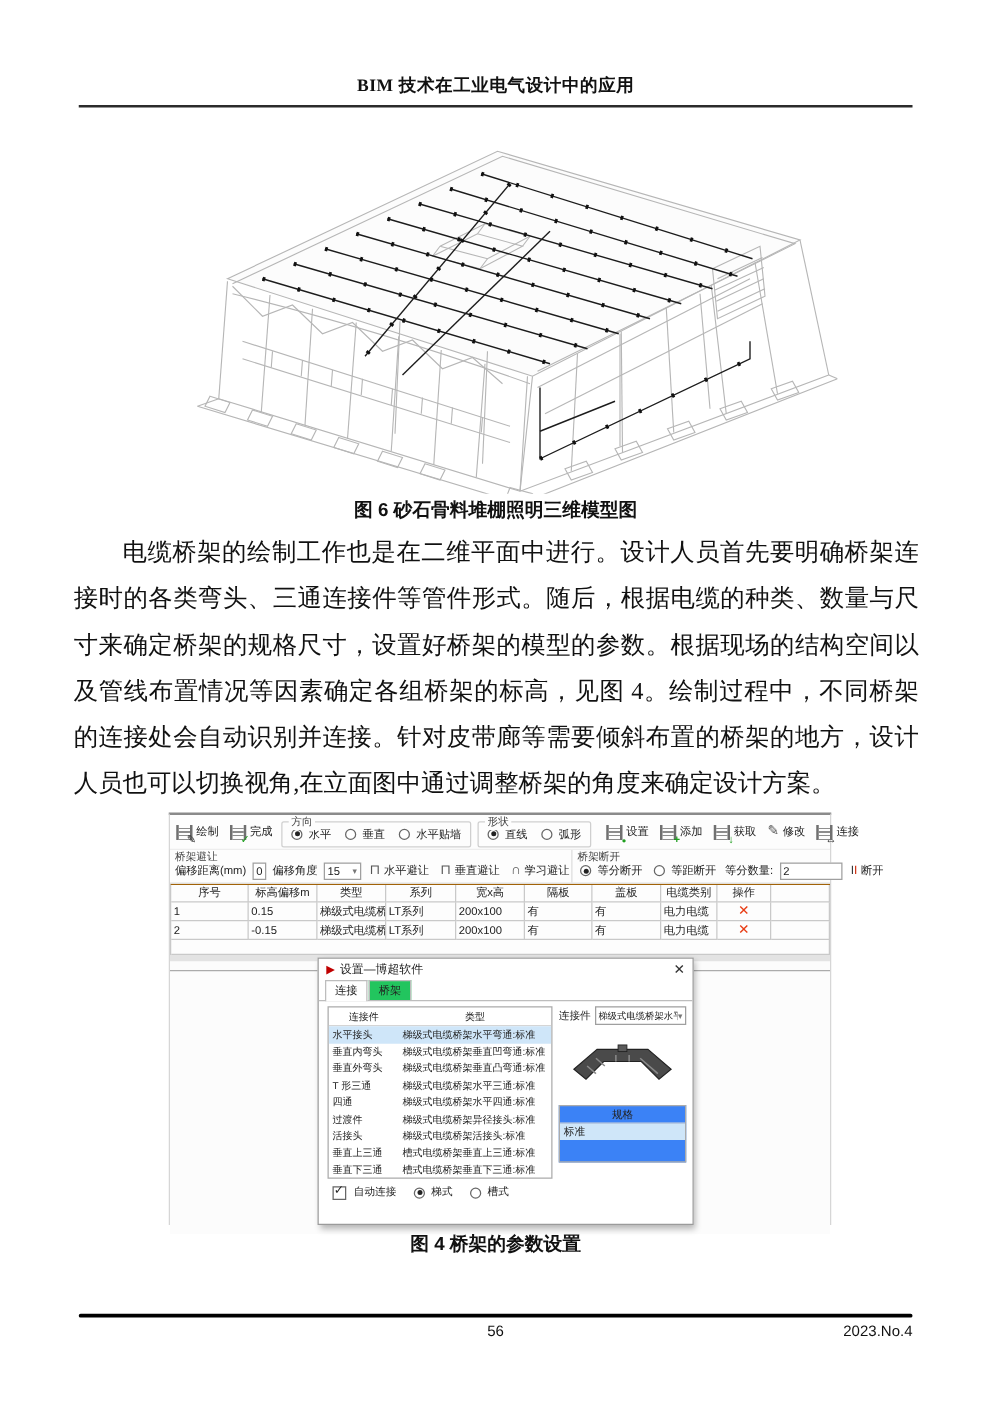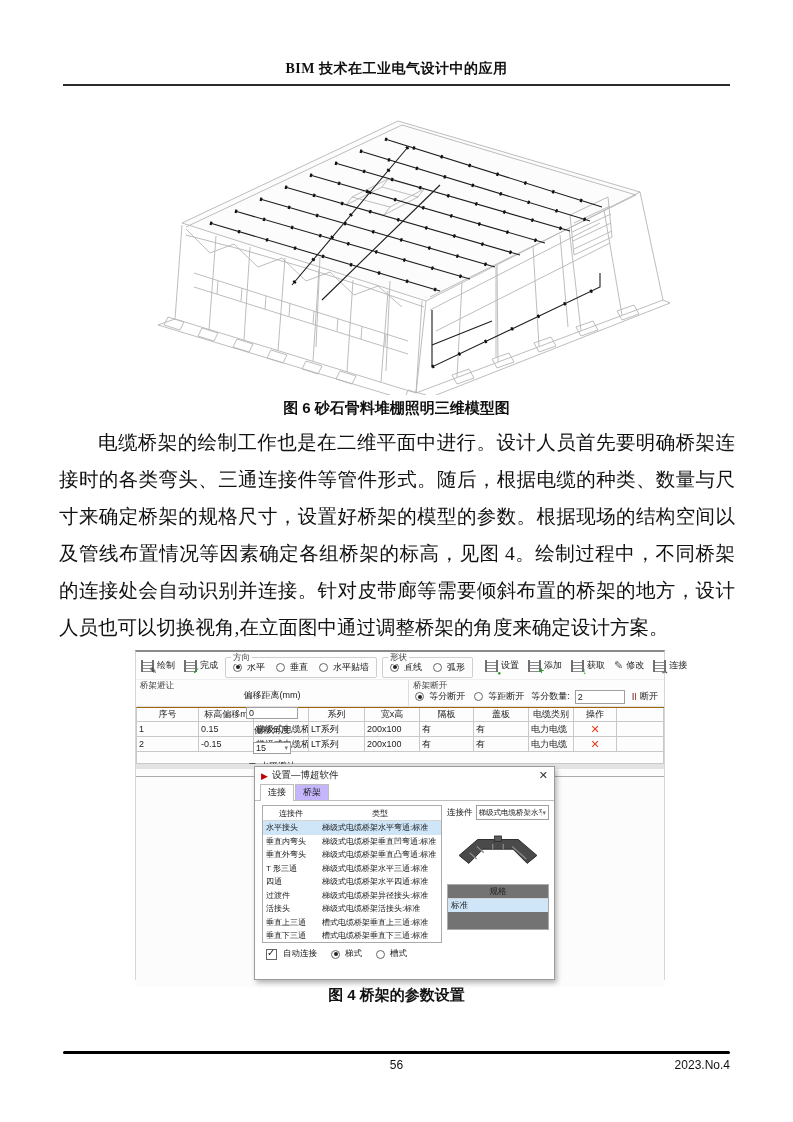--- a/index.html
+++ b/index.html
@@ -29,21 +29,21 @@
   .tb1{height:27px;display:flex;align-items:center;padding:0 3px;gap:5px;border-bottom:1px solid #eee;}
   .tbtn{display:inline-flex;align-items:center;gap:3px;padding:1px 2px;cursor:default;white-space:nowrap;}
   .grp{position:relative;border:1px solid #cfcfcf;border-radius:2px;height:19px;margin-top:3px;
        display:inline-flex;align-items:center;padding:0 5px;gap:7px;white-space:nowrap;}
   .grp .glabel{position:absolute;top:-6px;left:5px;background:#fdfdfd;padding:0 2px;font-size:8.5px;color:#444;}
   .sp{flex:1;}
   .tb2{height:26px;display:flex;align-items:flex-end;position:relative;border-bottom:1px solid #e2e2e2;}
   .zone{position:relative;height:26px;box-sizing:border-box;padding:9px 4px 2px 4px;
         display:flex;align-items:center;gap:5px;white-space:nowrap;}
   .zone .glabel{position:absolute;top:0;left:4px;font-size:8.5px;color:#444;}
-  .zoneL{width:322px;border-right:1px solid #ddd;flex-direction:column;}
+  .zoneL{width:322px;border-right:1px solid #ddd;}
   .zoneR{flex:1;}
   .tin{border:1px solid #9f9f9f;background:#fff;height:12px;display:inline-flex;align-items:center;
        padding:0 2px;font-size:9px;}
   .tin.w48{width:46px;} .tin.w38{width:32px;justify-content:space-between;gap:10px;} .tin.w44{width:44px;}
   .ddarr{color:#777;font-size:7px;}
   
   .radio{display:inline-block;width:9px;height:9px;border:1px solid #666;border-radius:50%;
          background:#fff;vertical-align:-1px;margin-right:2px;box-sizing:border-box;}
   .radio.on{padding:1.5px;}
   .radio.on::after{content:"";display:block;width:4px;height:4px;border-radius:50%;background:#222;}
@@ -69,37 +69,37 @@
   .lower .band{position:absolute;top:0;left:0;right:0;height:5px;background:#e3e3e3;}
   .lower .hline{position:absolute;top:12px;left:0;right:0;height:1px;background:#ababab;}
   
   .dlg{position:absolute;left:118px;top:2px;width:301px;height:214px;background:#fff;
        border:1px solid #9b9b9b;box-shadow:2px 3px 5px rgba(0,0,0,.28);z-index:5;box-sizing:border-box;}
   .dlg-title{height:17px;display:flex;align-items:center;padding:0 6px;gap:4px;font-size:9.5px;}
   .dlg-title .arr{color:#c00000;font-size:9px;}
   .dlg-title .x{margin-left:auto;font-size:11px;color:#333;cursor:default;}
   .dlg-tabs{height:16px;display:flex;align-items:flex-end;padding-left:5px;gap:1px;
             border-bottom:1px solid #bdbdbd;}
-  .dtab{border:1px solid #bdbdbd;border-bottom:none;padding:1px 7px;background:#c4b5fd;font-size:9px;}
+  .dtab{border:1px solid #bdbdbd;border-bottom:none;padding:1px 7px;background:#22c55e;font-size:9px;}
   .dtab.act{background:#fff;position:relative;top:1px;padding-bottom:2px;}
   .dbody{position:relative;height:181px;font-size:8.5px;}
   .clist{position:absolute;left:7px;top:4px;width:178px;height:136px;border:1px solid #ababab;
          background:#fff;overflow:hidden;}
   .clist .row{display:grid;grid-template-columns:56px 1fr;height:13.5px;align-items:center;}
   .clist .hrow{border-bottom:1px solid #d5d5d5;height:14px;}
   .clist .hrow div{text-align:center;}
   .clist .row div{padding:0 3px;white-space:nowrap;overflow:hidden;font-size:8px;}
   .clist .sel{background:#cfe6f9;}
   .rpanel{position:absolute;left:192px;top:4px;width:102px;}
   .selrow{display:flex;align-items:center;gap:3px;}
   .dsel{flex:1;border:1px solid #9f9f9f;height:13px;display:flex;align-items:center;
         padding:0 2px;font-size:7.5px;overflow:hidden;white-space:nowrap;background:#fff;}
   .dsel span:first-child{flex:1;overflow:hidden;}
   .prev{margin-top:8px;text-align:center;}
-  .speclist{margin-top:8px;border:1px solid #ababab;background:#737373;height:44px;}
+  .speclist{margin-top:8px;border:1px solid #ababab;background:#3b82f6;height:44px;}
   .speclist .sh{height:13px;text-align:center;border-bottom:1px solid #d5d5d5;line-height:13px;}
   .speclist .sv{height:13px;line-height:13px;padding:0 3px;background:#cfe6f9;}
   .autorow{position:absolute;left:9px;top:146px;display:flex;align-items:center;gap:10px;}
   .btnrow{position:absolute;left:0;right:0;top:160px;border-top:1px solid #ccc;height:21px;
           display:flex;align-items:center;justify-content:center;gap:12px;}
   .dbtn{border:1px solid #8a8a8a;background:#f2f2f2;width:38px;height:14px;font-size:9px;
         display:flex;align-items:center;justify-content:center;}
 </style>
 </head>
 <body>

